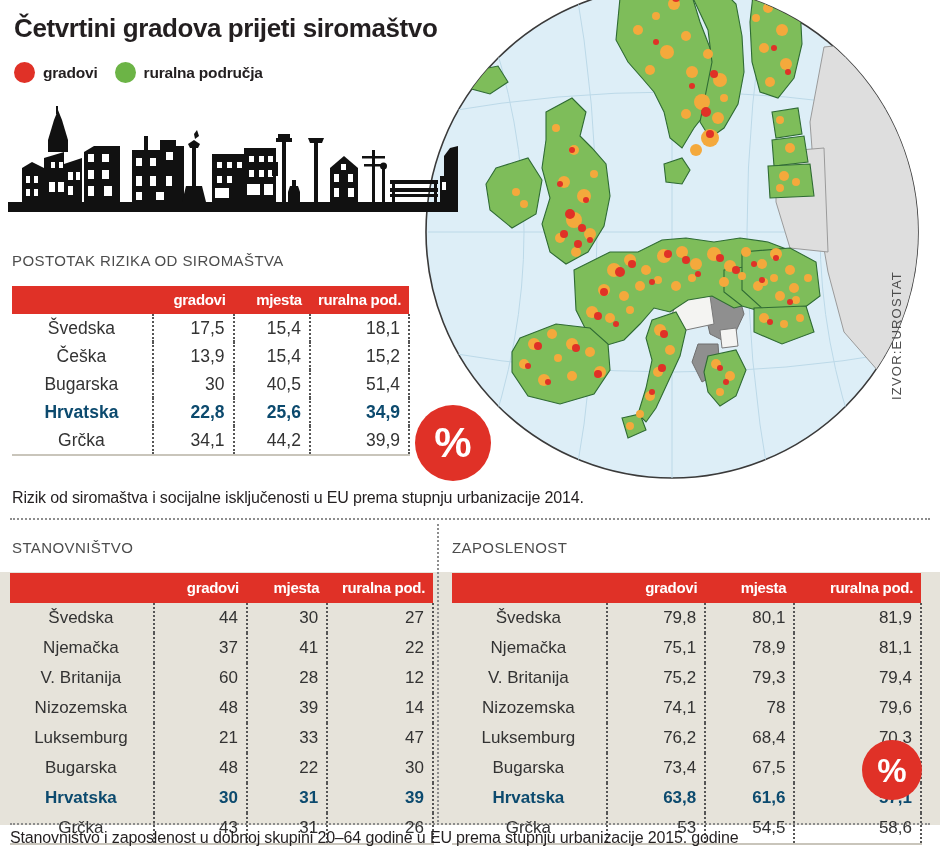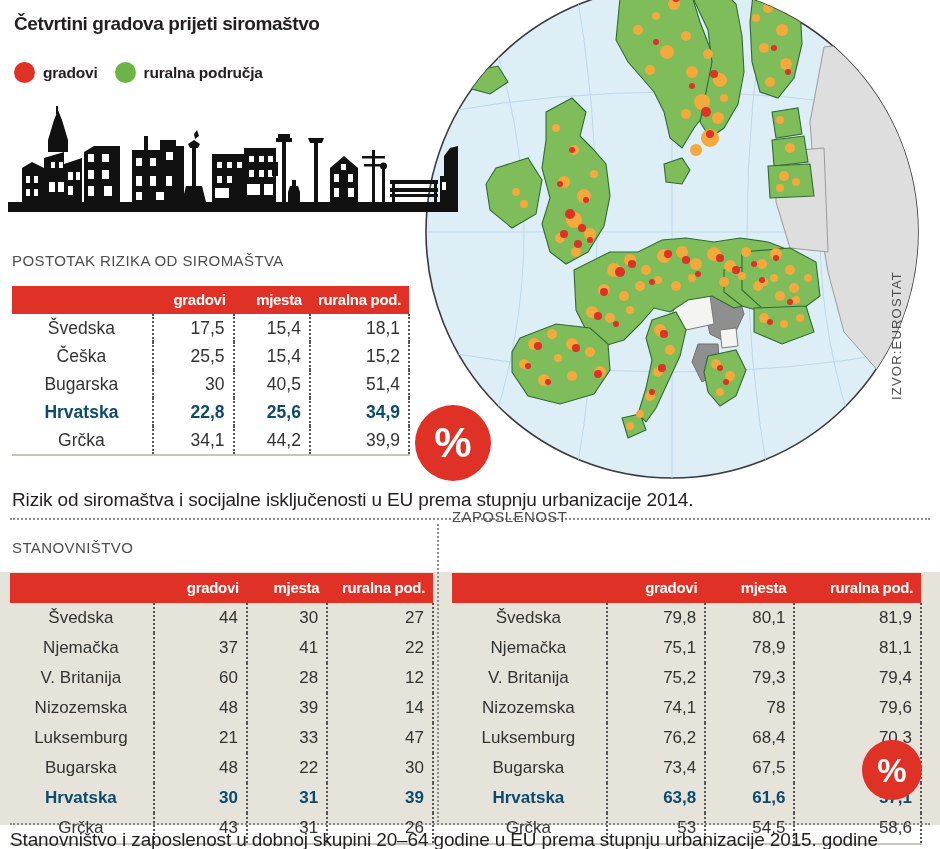--- a/index.html
+++ b/index.html
@@ -12,42 +12,42 @@
   #stage{position:absolute;left:0;top:0;width:940px;height:849px;overflow:hidden;background:#fff;}
 
   
   .globe-wrap{position:absolute;left:424px;top:-48px;width:500px;height:560px;overflow:hidden;}
   .globe{position:absolute;left:0;top:0;width:500px;height:560px;}
   .globe svg{display:block;}
 
   
   .title{
     position:absolute;left:14px;top:14px;width:470px;
-    font-size:19px;font-weight:bold;letter-spacing:-0.4px;color:#231f20;
+    font-size:26px;font-weight:bold;letter-spacing:-0.4px;color:#231f20;
     line-height:1.1;
   }
 
   
   .legend{position:absolute;left:14px;top:62px;display:flex;align-items:center;gap:0px;}
   .legend-item{display:flex;align-items:center;margin-right:17px;}
   .dot{width:21px;height:21px;border-radius:50%;display:inline-block;margin-right:8px;}
   .legend-label{font-size:15.5px;font-weight:bold;color:#231f20;letter-spacing:-0.2px;}
 
   
   .skyline{position:absolute;left:8px;top:106px;width:450px;height:106px;}
   .skyline svg{display:block;}
 
   
   .sec-head{
     font-size:15px;font-weight:normal;color:#4d4d4d;letter-spacing:0.4px;
     font-family:"Liberation Sans", sans-serif;
   }
   #head-poverty{position:absolute;left:12px;top:252px;}
   #head-population{position:absolute;left:12px;top:539px;}
-  #head-employment{position:absolute;left:452px;top:508px;text-align:center;}
+  #head-employment{position:absolute;left:452px;top:539px;text-align:center;}
 
   
   table{border-collapse:collapse;border-spacing:0;width:100%;}
   .thead-row{background:#e03127;}
   .thead-row th{
     color:#ffffff;font-size:15px;font-weight:bold;letter-spacing:-0.3px;
     padding:6px 8px 7px 8px;text-align:right;vertical-align:middle;white-space:nowrap;
   }
   .thead-row th.cty{text-align:left;}
   tbody td{
@@ -58,21 +58,21 @@
   tbody tr.hl td{font-weight:bold;color:#0c4a6e;}
   tbody tr td:last-child{ }
 
   
   .tbl-poverty{position:absolute;left:12px;top:286px;width:398px;}
   .tbl-poverty .thead-row th{padding-top:5px;padding-bottom:6px;}
   .tbl-poverty tbody td{height:24px;line-height:24px;font-size:17.5px;}
   .tbl-poverty tbody tr:last-child td{border-bottom:2px solid #c9c5bb;}
 
   .cap{
-    font-size:19px;color:#231f20;letter-spacing:-0.15px;white-space:nowrap;
+    font-size:16px;color:#231f20;letter-spacing:-0.15px;white-space:nowrap;
   }
   #cap-poverty{position:absolute;left:12px;top:489px;}
 
   .hdotted{position:absolute;height:0;border-top:2px dotted #8d8d8d;}
   .vdotted{position:absolute;width:0;border-left:2px dotted #8d8d8d;}
 
   
   .bottom-band{position:absolute;left:0;top:520px;width:940px;height:305px;background:#e6e3da;}
   .bottom-white{position:absolute;left:0;top:520px;width:940px;height:52px;background:#ffffff;}
 
@@ -451,21 +451,21 @@
       </thead>
       <tbody id="poverty-body">
           <tr>
             <td class="cty">Švedska</td>
             <td>17,5</td>
             <td>15,4</td>
             <td>18,1</td>
           </tr>
           <tr>
             <td class="cty">Češka</td>
-            <td>25,5</td>
+            <td>13,9</td>
             <td>15,4</td>
             <td>15,2</td>
           </tr>
           <tr>
             <td class="cty">Bugarska</td>
             <td>30</td>
             <td>40,5</td>
             <td>51,4</td>
           </tr>
           <tr class="hl">

